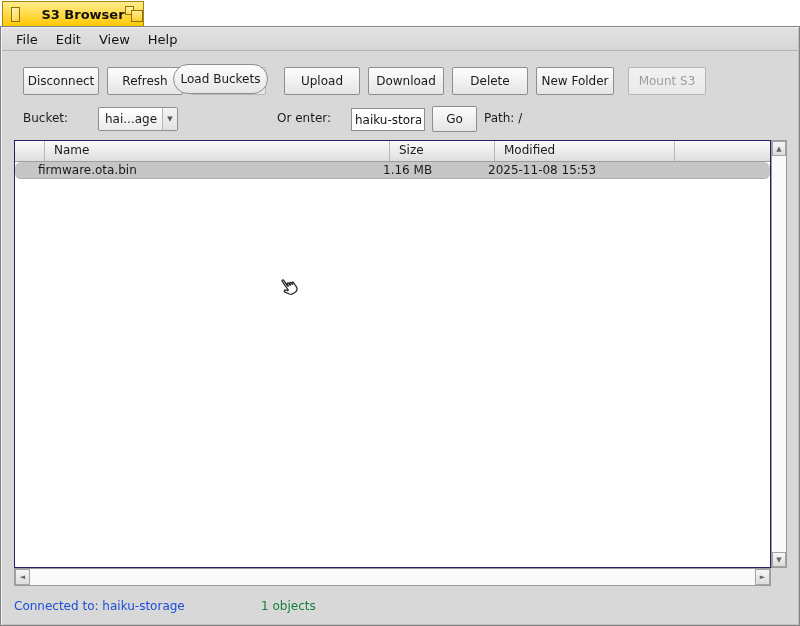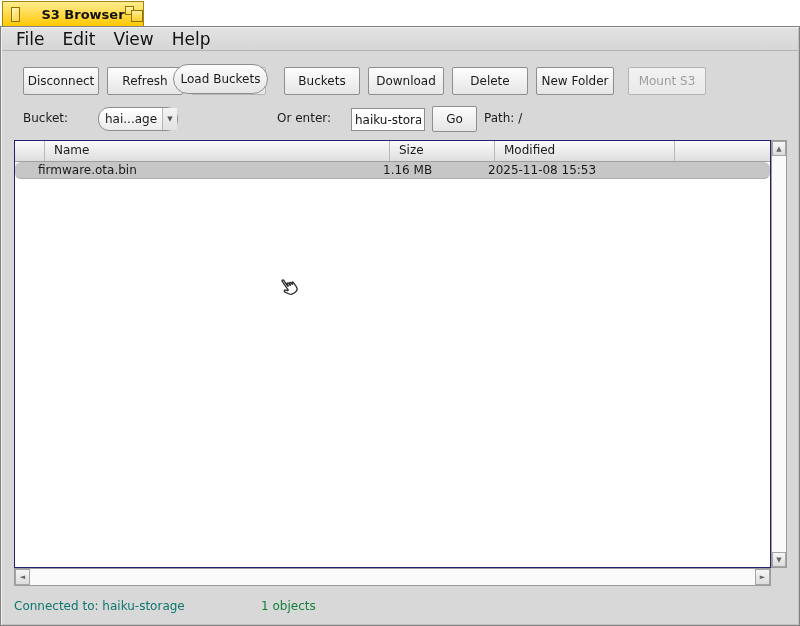--- a/index.html
+++ b/index.html
@@ -22,21 +22,21 @@
 
   
   .window-body { position:absolute; left:0; top:26px; width:800px; height:600px;
     background:#d8d8d8; border:1px solid #828282;
     box-shadow: inset 1px 1px 0 #f0f0f0, inset -1px -1px 0 #c2c2c2; }
 
   
   .menubar { position:absolute; left:1px; right:1px; top:1px; height:23px;
     border-bottom:1px solid #b4b4b4; display:flex; align-items:center; padding-left:5px;
     background:linear-gradient(#e2e2e2,#d6d6d6); }
-  .menu-item { padding:2px 9px; font-size:17px; color:#111; }
+  .menu-item { padding:2px 9px; font-size:13px; color:#111; }
 
   
   .btn { position:absolute; top:40px; height:28px; border:1px solid #8e8e8e; border-radius:2px;
     background:linear-gradient(#fdfdfd,#e5e5e5); font-size:12px; color:#1a1a1a;
     display:flex; align-items:center; justify-content:center; white-space:nowrap; }
   .btn.disabled { color:#9d9d9d; border-color:#b5b5b5; background:linear-gradient(#f2f2f2,#e9e9e9); }
   .b0 { left:22px;  width:76px; }
   .b1 { left:106px; width:76px; }
   .b2 { left:190px; width:75px; }
   .b3 { left:283px; width:76px; }
@@ -44,21 +44,21 @@
   .b5 { left:451px; width:76px; }
   .b6 { left:535px; width:78px; }
   .b7 { left:627px; width:78px; }
 
   
   .rowlbl { position:absolute; top:84px; font-size:12px; color:#1a1a1a; white-space:nowrap; }
   .lbl-bucket { left:22px; }
   .lbl-orenter { left:276px; }
   .lbl-path { left:483px; }
   .bucket-select { position:absolute; left:97px; top:80px; width:80px; height:24px;
-    border:1px solid #8e8e8e; border-radius:11px; background:linear-gradient(#ffffff,#ececec);
+    border:1px solid #8e8e8e; border-radius:2px; background:linear-gradient(#ffffff,#ececec);
     display:flex; align-items:center; }
   .bucket-select .val { flex:1; padding-left:6px; overflow:hidden; white-space:nowrap; }
   .bucket-select .arrow { width:15px; align-self:stretch; border-left:1px solid #b5b5b5;
     display:flex; align-items:center; justify-content:center; font-size:7px; color:#555;
     background:linear-gradient(#f4f4f4,#e2e2e2); }
   .btn-loadbuckets { top:37px; left:172px; width:95px; height:30px;border-radius:15px; }
   .bucket-input { position:absolute; left:350px; top:81px; width:74px; height:23px;
     border:1px solid #8e8e8e; background:#ffffff; padding:0 3px; font:12px "DejaVu Sans",sans-serif; color:#111; }
   .btn-go { top:79px; left:431px; width:45px; height:26px; }
 
@@ -84,21 +84,21 @@
   .hscroll { position:absolute; left:0; right:16px; bottom:0; height:18px;
     background:#fafafa; border:1px solid #9b9b9b; }
   .sb-arrow { position:absolute; display:flex; align-items:center; justify-content:center;
     font-size:7px; color:#666; background:linear-gradient(#f6f6f6,#dcdcdc); border:1px solid #a5a5a5; }
   .sb-up    { left:0; top:0; width:14px; height:15px; }
   .sb-down  { left:0; bottom:0; width:14px; height:15px; }
   .sb-left  { left:0; top:0; width:15px; height:16px; }
   .sb-right { right:0; top:0; width:15px; height:16px; }
 
   
-  .status-conn { position:absolute; left:13px; top:572px; font-size:12px; color:#0f766e; }
+  .status-conn { position:absolute; left:13px; top:572px; font-size:12px; color:#1d4ed8; }
   .status-objs { position:absolute; left:260px; top:572px; font-size:12px; color:#15803d; }
 
   
   .cursor { position:absolute; left:276px; top:272px; width:28px; height:30px; z-index:9; pointer-events:none; }
 </style>
 </head>
 <body>
 
 <div class="stage">
 
@@ -116,21 +116,21 @@
     <div class="menubar">
       <span class="menu-item">File</span>
       <span class="menu-item">Edit</span>
       <span class="menu-item">View</span>
       <span class="menu-item">Help</span>
     </div>
 
     <div class="btn b0">Disconnect</div>
     <div class="btn b1">Refresh</div>
     <div class="btn b2 disabled">Go Up</div>
-    <div class="btn b3">Buckets</div>
+    <div class="btn b3">Upload</div>
     <div class="btn b4">Download</div>
     <div class="btn b5">Delete</div>
     <div class="btn b6">New Folder</div>
     <div class="btn b7 disabled">Mount S3</div>
 
     <span class="rowlbl lbl-bucket">Bucket:</span>
     <div class="bucket-select">
       <span class="val">hai...age</span>
       <span class="arrow">▼</span>
     </div>

